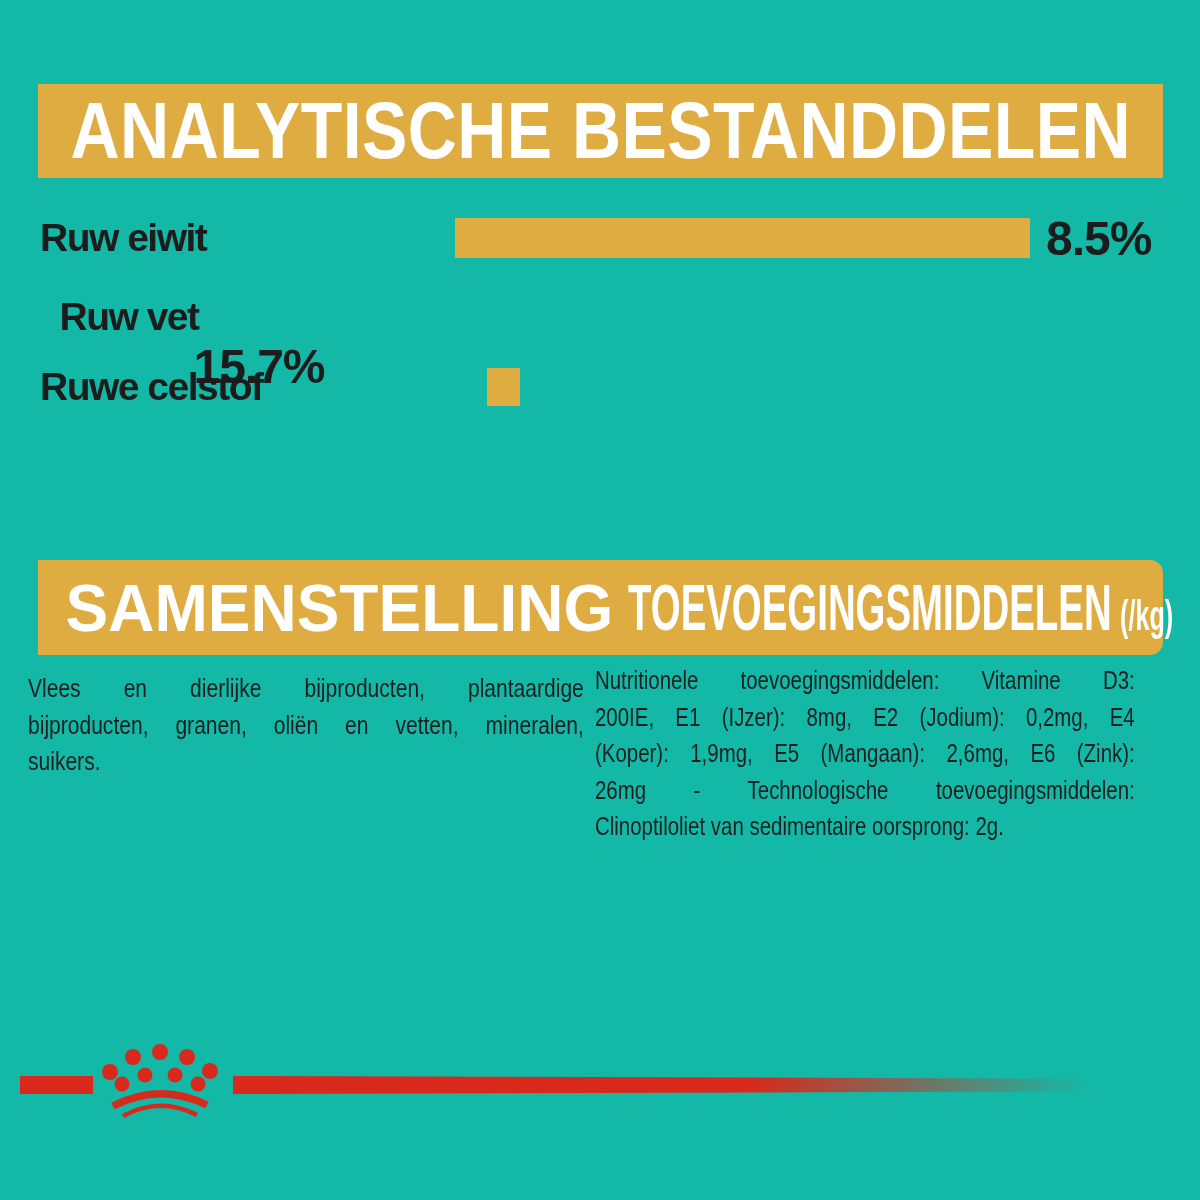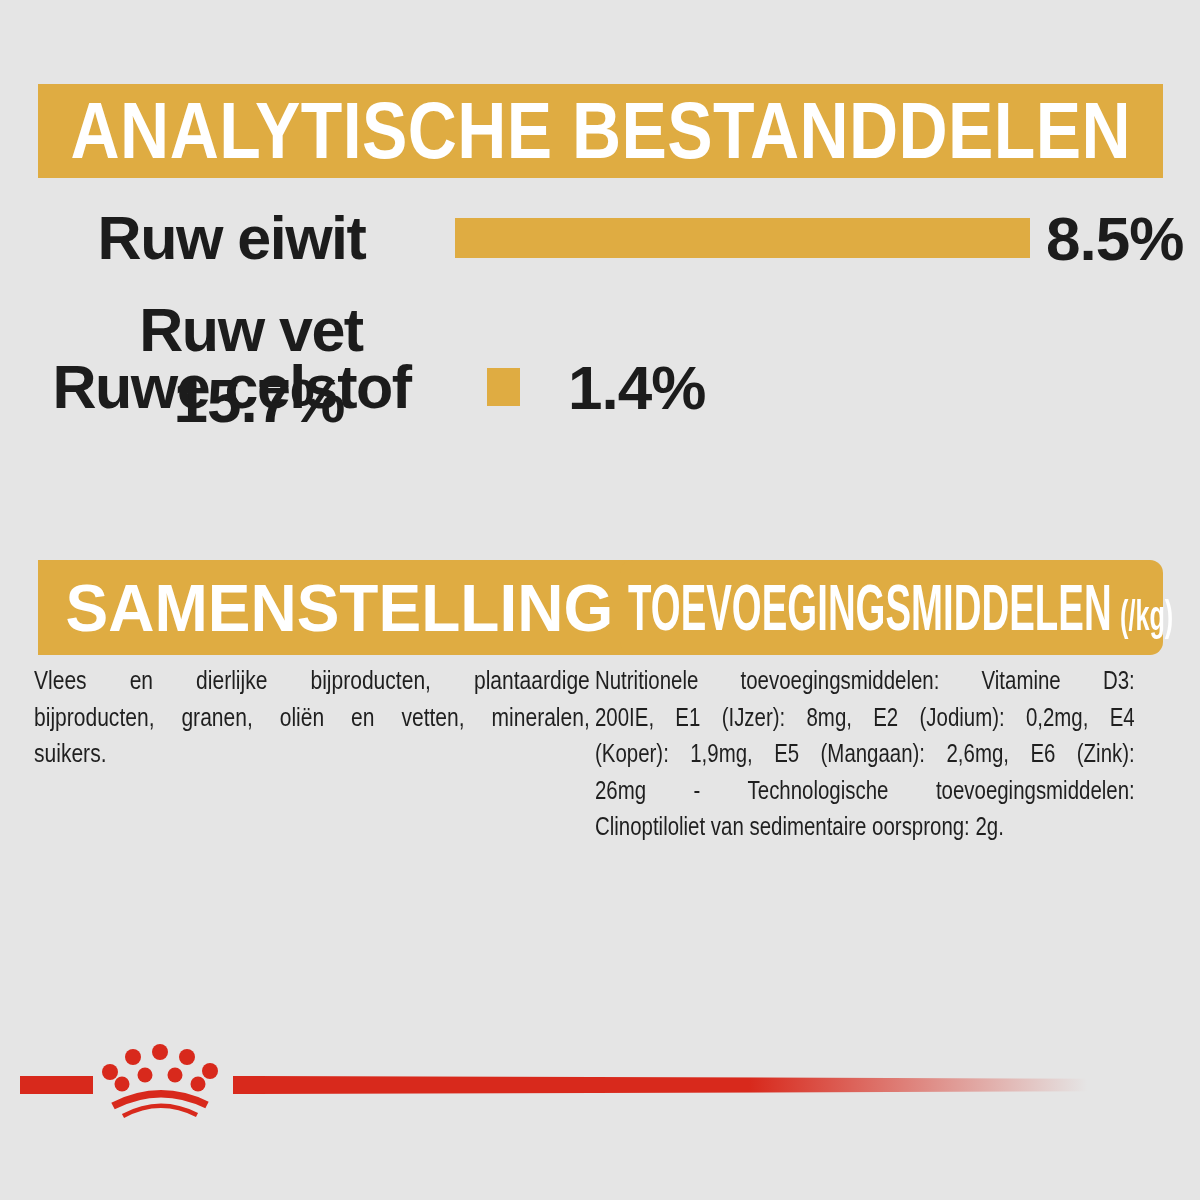--- a/index.html
+++ b/index.html
@@ -1,20 +1,20 @@
 <!DOCTYPE html>
 <html style="--gold: #dfac42; --red: #d8291c; --ink: #1c1c1c;"><head>
 <meta charset="utf-8">
 <style>
   html, body { margin: 0; padding: 0; background: #ffffff; }
   #canvas {
     position: relative;
     width: 1200px;
     height: 1200px;
-    background: #e5e5e5;
+    background: #14b8a6;
     overflow: hidden;
     font-family: "Liberation Sans", sans-serif;
     color: #1c1c1c;
   }
   :root {
     --gold: #dfac42;
     --red: #d8291c;
     --ink: #1c1c1c;
   }
 
@@ -48,35 +48,35 @@
 
   
   .chart-row {
     position: absolute; left: 40px; height: 40px;
     display: flex; align-items: center;
   }
   .row-1 { top: 218px; }
   .row-2 { top: 295px; flex-direction: column; }
   .row-3 { top: 367px; gap: 32px; }
   .cat-label {
-    width: 383px; text-align: center;
-    font-weight: 700; font-size: 61px; letter-spacing: -1.5px;
+    width: 383px; text-align: left;
+    font-weight: 700; font-size: 39px; letter-spacing: -1.5px;
     color: var(--ink); white-space: nowrap;
   }
   .chart-bar { height: 40px; margin-left: 32px; background: var(--gold); }
   .row-3 .chart-bar { height: 38px; }
   .val-label {
     margin-left: 16px;
-    font-weight: 700; font-size: 62px; letter-spacing: -1px;
+    font-weight: 700; font-size: 48px; letter-spacing: -1px;
     color: var(--ink); white-space: nowrap;
   }
 
   
   .par { position: absolute; top: 662px; }
-  .par-comp { left: 34px;  width: 556px; }
+  .par-comp { left: 28px;  width: 556px; margin-top: 8px; }
   .par-add  { left: 595px; width: 540px; }
   .par-line {
     width: 700px;
     transform-origin: 0 0;
     font-size: 26.5px; line-height: 36.5px;
     color: #1f1f1f;
     text-align: justify;
     text-align-last: justify;
     white-space: normal;
   }
@@ -113,21 +113,20 @@
     <div class="val-label">8.5%</div>
   </div>
   <div class="chart-row row-2">
     <div class="cat-label">Ruw vet</div>
     <div class="chart-bar" style="width: 390px; background: rgb(223, 172, 66);"></div>
     <div class="val-label">15.7%</div>
   </div>
   <div class="chart-row row-3">
     <div class="cat-label">Ruwe celstof</div>
     <div class="chart-bar" style="width: 33px; background: rgb(223, 172, 66);"></div>
-    <div class="val-label">1.4%</div>
   </div>
 
   <div class="banner banner-left">
     <div class="hdr">SAMENSTELLING</div>
   </div>
   <div class="par par-comp">
       <div class="par-line">Vlees en dierlijke bijproducten, plantaardige</div>
       <div class="par-line">bijproducten, granen, oliën en vetten, mineralen,</div>
       <div class="par-line last">suikers.</div>
     </div>

